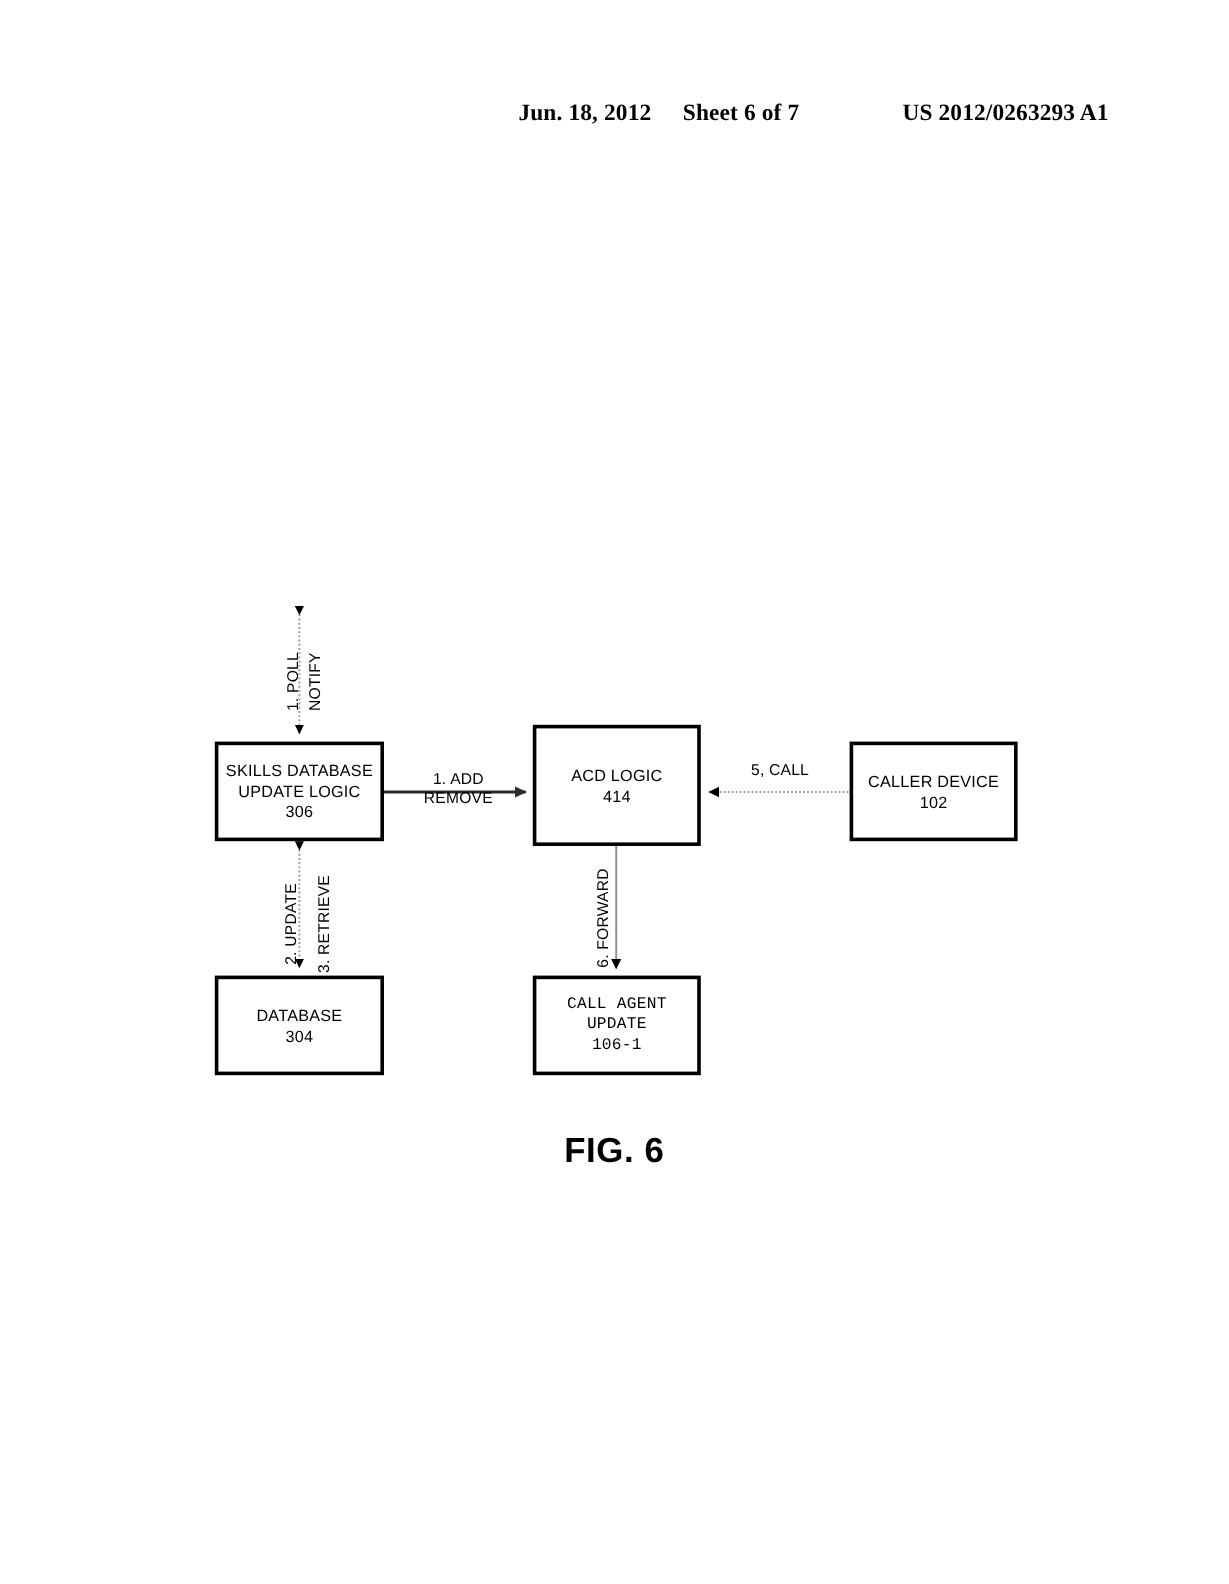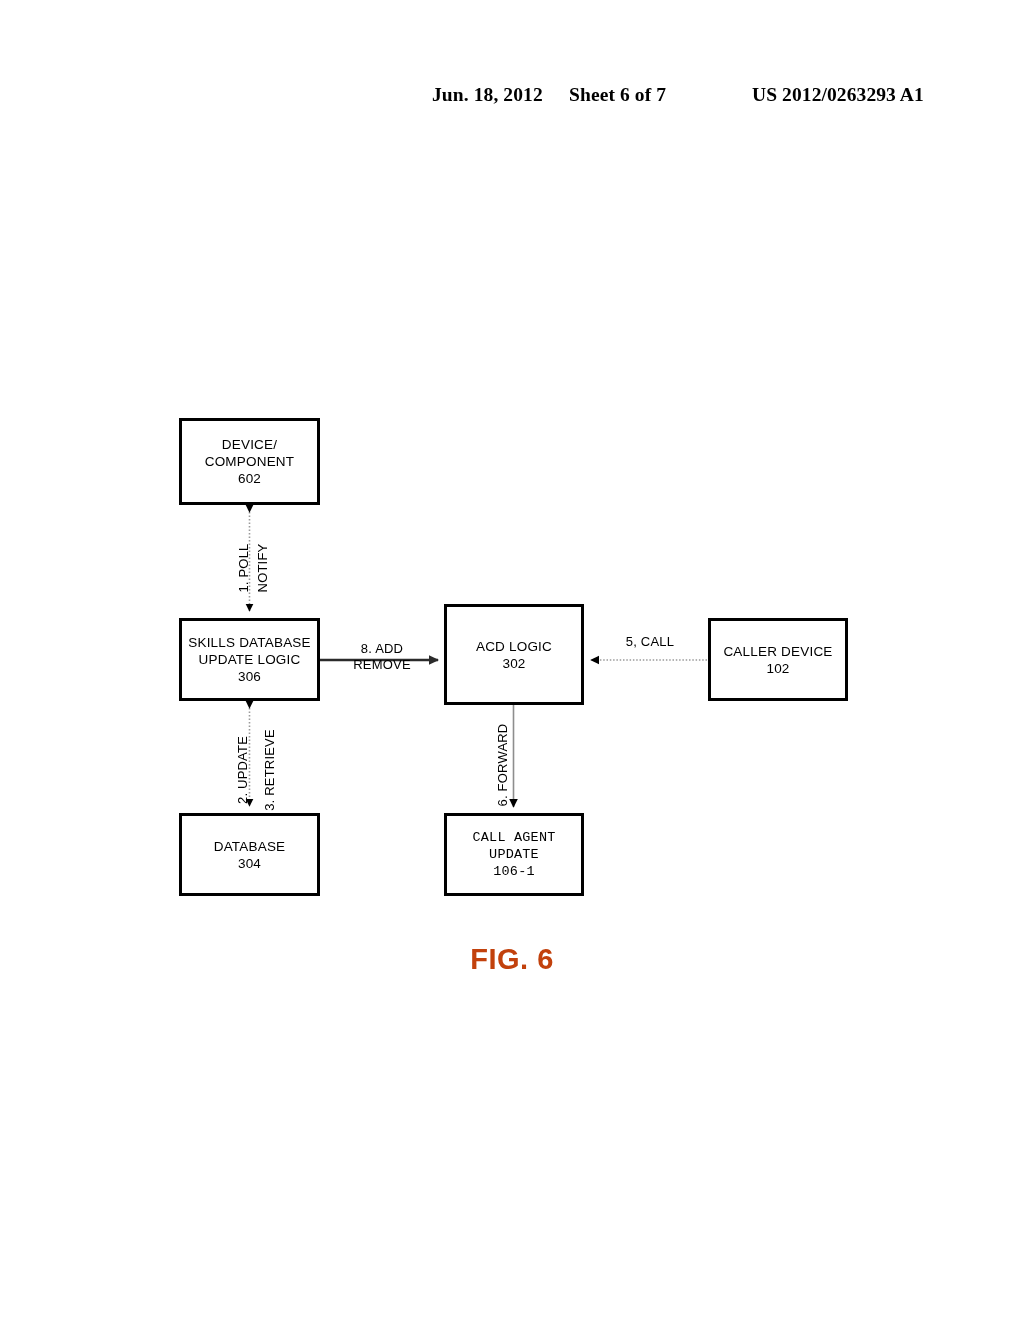--- a/index.html
+++ b/index.html
@@ -131,21 +131,21 @@
   
   #fig-caption {
     position: absolute;
     left: 0;
     top: 943px;
     width: 1024px;
     text-align: center;
     font-size: 29px;
     font-weight: bold;
     letter-spacing: 0.5px;
-    color: #c2410c;
+    color: #000000;
     z-index: 5;
   }
 </style>
 </head>
 <body>
 
 <div id="page-header">
   <span class="hdr" id="hdr-date">Jun. 18, 2012</span>
   <span class="hdr" id="hdr-sheet">Sheet 6 of 7</span>
   <span class="hdr" id="hdr-num">US 2012/0263293 A1</span>
@@ -183,60 +183,55 @@
 
     <g>
       <line x1="707" y1="660" x2="591" y2="660" stroke="#9a9a9a" stroke-width="1.5" stroke-dasharray="1.5 1.8" marker-end="url(#arrow-thin)"></line>
     </g>
 
     <g>
       <line x1="513.5" y1="704" x2="513.5" y2="807" stroke="#8e8e8e" stroke-width="1.6" marker-end="url(#arrow-thin)"></line>
     </g>
   </svg>
 
-  <div class="node" id="node-device-component">
-    <span class="ln">DEVICE/</span>
-    <span class="ln">COMPONENT</span>
-    <span class="ln">602</span>
-  </div>
 
   <div class="node" id="node-skills-logic">
     <span class="ln">SKILLS DATABASE</span>
     <span class="ln">UPDATE LOGIC</span>
     <span class="ln">306</span>
   </div>
 
   <div class="node" id="node-database">
     <span class="ln">DATABASE</span>
     <span class="ln">304</span>
   </div>
 
   <div class="node" id="node-acd-logic">
     <span class="ln">ACD LOGIC</span>
-    <span class="ln">302</span>
+    <span class="ln">414</span>
   </div>
 
   <div class="node" id="node-call-agent">
     <span class="ln">CALL AGENT</span>
     <span class="ln">UPDATE</span>
     <span class="ln">106-1</span>
   </div>
 
   <div class="node" id="node-caller-device">
     <span class="ln">CALLER DEVICE</span>
     <span class="ln">102</span>
   </div>
 
   <div class="edge-label vert" id="lbl-poll">1. POLL</div>
   <div class="edge-label vert" id="lbl-notify">NOTIFY</div>
   <div class="edge-label vert" id="lbl-update">2. UPDATE</div>
   <div class="edge-label vert" id="lbl-retrieve">3. RETRIEVE</div>
   <div class="edge-label vert" id="lbl-forward">6. FORWARD</div>
 
   <div class="edge-label horiz" id="lbl-add-remove">
-    <div>8. ADD</div>
+    <div>1. ADD</div>
     <div>REMOVE</div>
   </div>
 
   <div class="edge-label horiz" id="lbl-call">5, CALL</div>
 
   <div id="fig-caption">FIG. 6</div>
 </div>
 
 </body></html>

